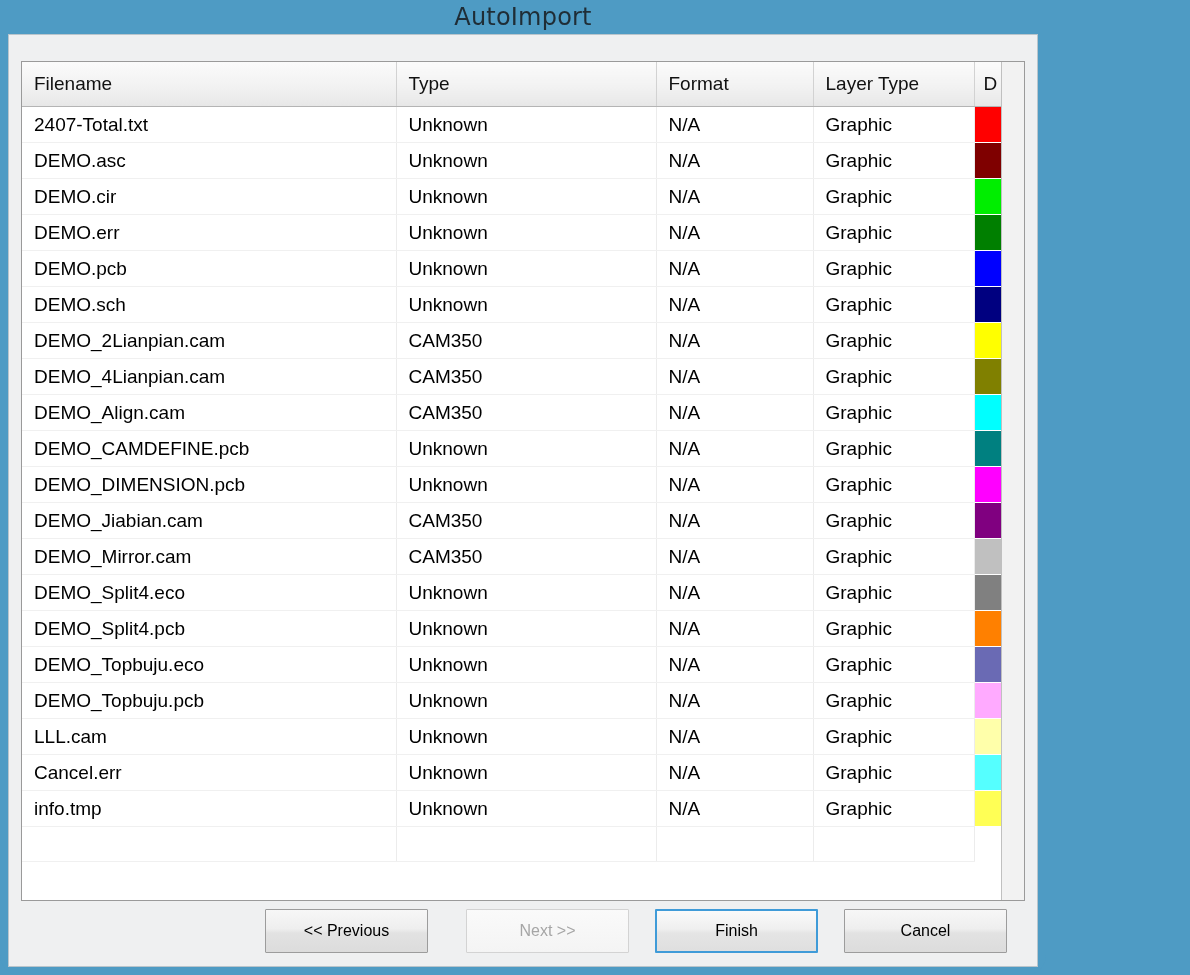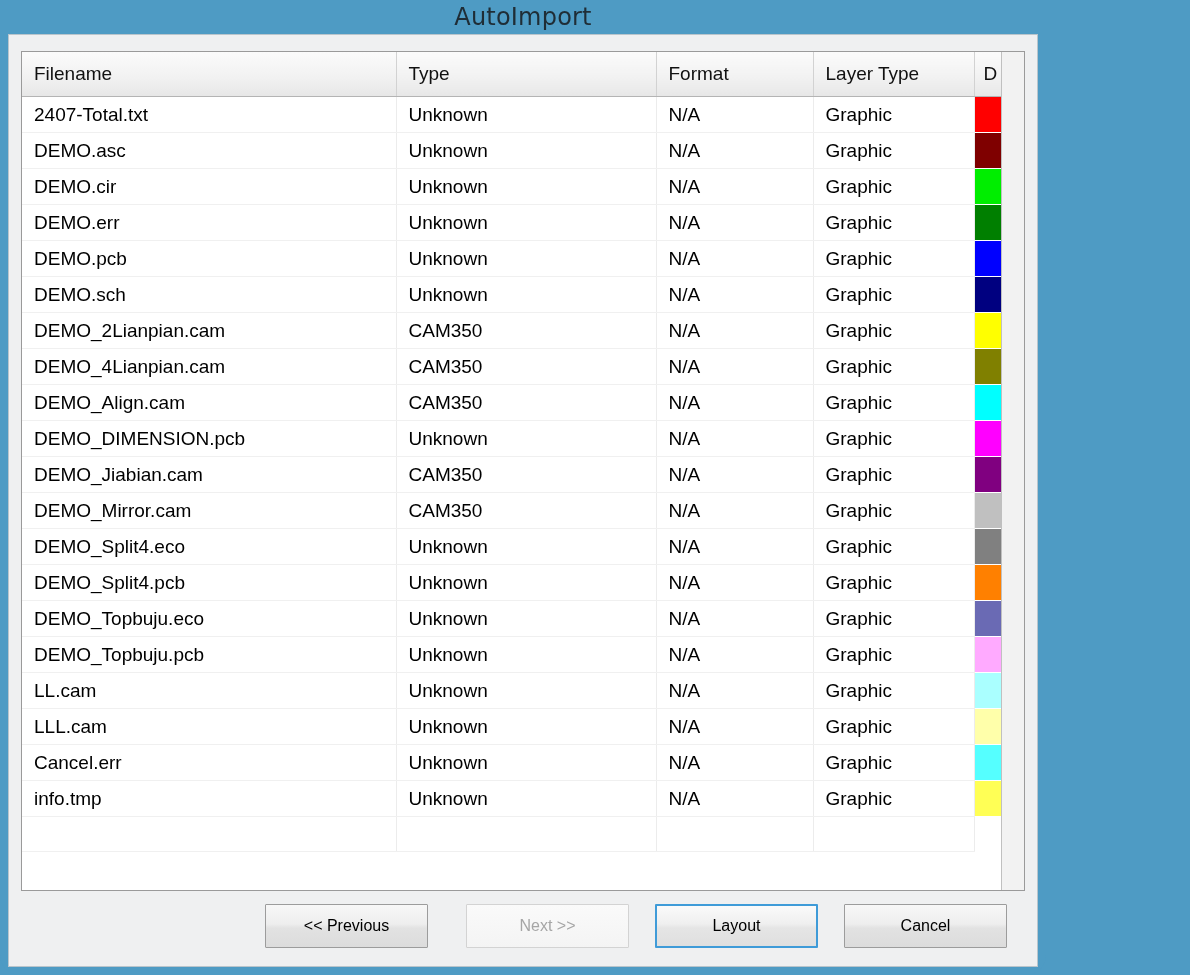--- a/index.html
+++ b/index.html
@@ -51,21 +51,21 @@
     background: #eff0f1;
     border: 1px solid #b9c5cc;
     box-sizing: border-box;
     display: flex;
     flex-direction: column;
     position: relative;
   }
 
   
   #grid-wrap {
-    margin: 16px 12px 0 12px;
+    margin: 26px 12px 0 12px;
     height: 840px;
     box-sizing: border-box;
     border: 1px solid #9a9a9a;
     background: #ffffff;
     display: flex;
     flex-direction: row;
     overflow: hidden;
     position: relative;
   }
   #grid-scrollport {
@@ -362,20 +362,34 @@
                 <td class="swatch-cell">
                   <span class="swatch" style="background: rgb(0, 255, 255);"></span>
                 </td>
                 <td class="swatch-cell">
                   <span class="swatch" style="background: rgb(0, 255, 255);"></span>
                 </td>
                 <td class="imp-cell"><span class="chk"></span></td>
                 <td class="pad-cell"></td>
               </tr>
               <tr>
+                <td>DEMO_CAMDEFINE.pcb</td>
+                <td>Unknown</td>
+                <td>N/A</td>
+                <td>Graphic</td>
+                <td class="swatch-cell">
+                  <span class="swatch" style="background: rgb(0, 128, 128);"></span>
+                </td>
+                <td class="swatch-cell">
+                  <span class="swatch" style="background: rgb(0, 128, 128);"></span>
+                </td>
+                <td class="imp-cell"><span class="chk"></span></td>
+                <td class="pad-cell"></td>
+              </tr>
+              <tr>
                 <td>DEMO_DIMENSION.pcb</td>
                 <td>Unknown</td>
                 <td>N/A</td>
                 <td>Graphic</td>
                 <td class="swatch-cell">
                   <span class="swatch" style="background: rgb(255, 0, 255);"></span>
                 </td>
                 <td class="swatch-cell">
                   <span class="swatch" style="background: rgb(255, 0, 255);"></span>
                 </td>
@@ -455,34 +469,20 @@
               <tr>
                 <td>DEMO_Topbuju.pcb</td>
                 <td>Unknown</td>
                 <td>N/A</td>
                 <td>Graphic</td>
                 <td class="swatch-cell">
                   <span class="swatch" style="background: rgb(255, 170, 255);"></span>
                 </td>
                 <td class="swatch-cell">
                   <span class="swatch" style="background: rgb(255, 170, 255);"></span>
-                </td>
-                <td class="imp-cell"><span class="chk"></span></td>
-                <td class="pad-cell"></td>
-              </tr>
-              <tr>
-                <td>LL.cam</td>
-                <td>Unknown</td>
-                <td>N/A</td>
-                <td>Graphic</td>
-                <td class="swatch-cell">
-                  <span class="swatch" style="background: rgb(170, 255, 255);"></span>
-                </td>
-                <td class="swatch-cell">
-                  <span class="swatch" style="background: rgb(170, 255, 255);"></span>
                 </td>
                 <td class="imp-cell"><span class="chk"></span></td>
                 <td class="pad-cell"></td>
               </tr>
               <tr>
                 <td>LLL.cam</td>
                 <td>Unknown</td>
                 <td>N/A</td>
                 <td>Graphic</td>
                 <td class="swatch-cell">
@@ -536,18 +536,18 @@
         </table>
       </div>
       <div id="vscroll">
         <div id="vscroll-thumb"></div>
       </div>
     </div>
 
     <div id="footer">
       <div class="btn">&lt;&lt; Previous</div>
       <div class="btn disabled">Next &gt;&gt;</div>
-      <div class="btn default">Layout</div>
+      <div class="btn default">Finish</div>
       <div class="btn">Cancel</div>
     </div>
 
   </div>
 </div>
 
 </body></html>

